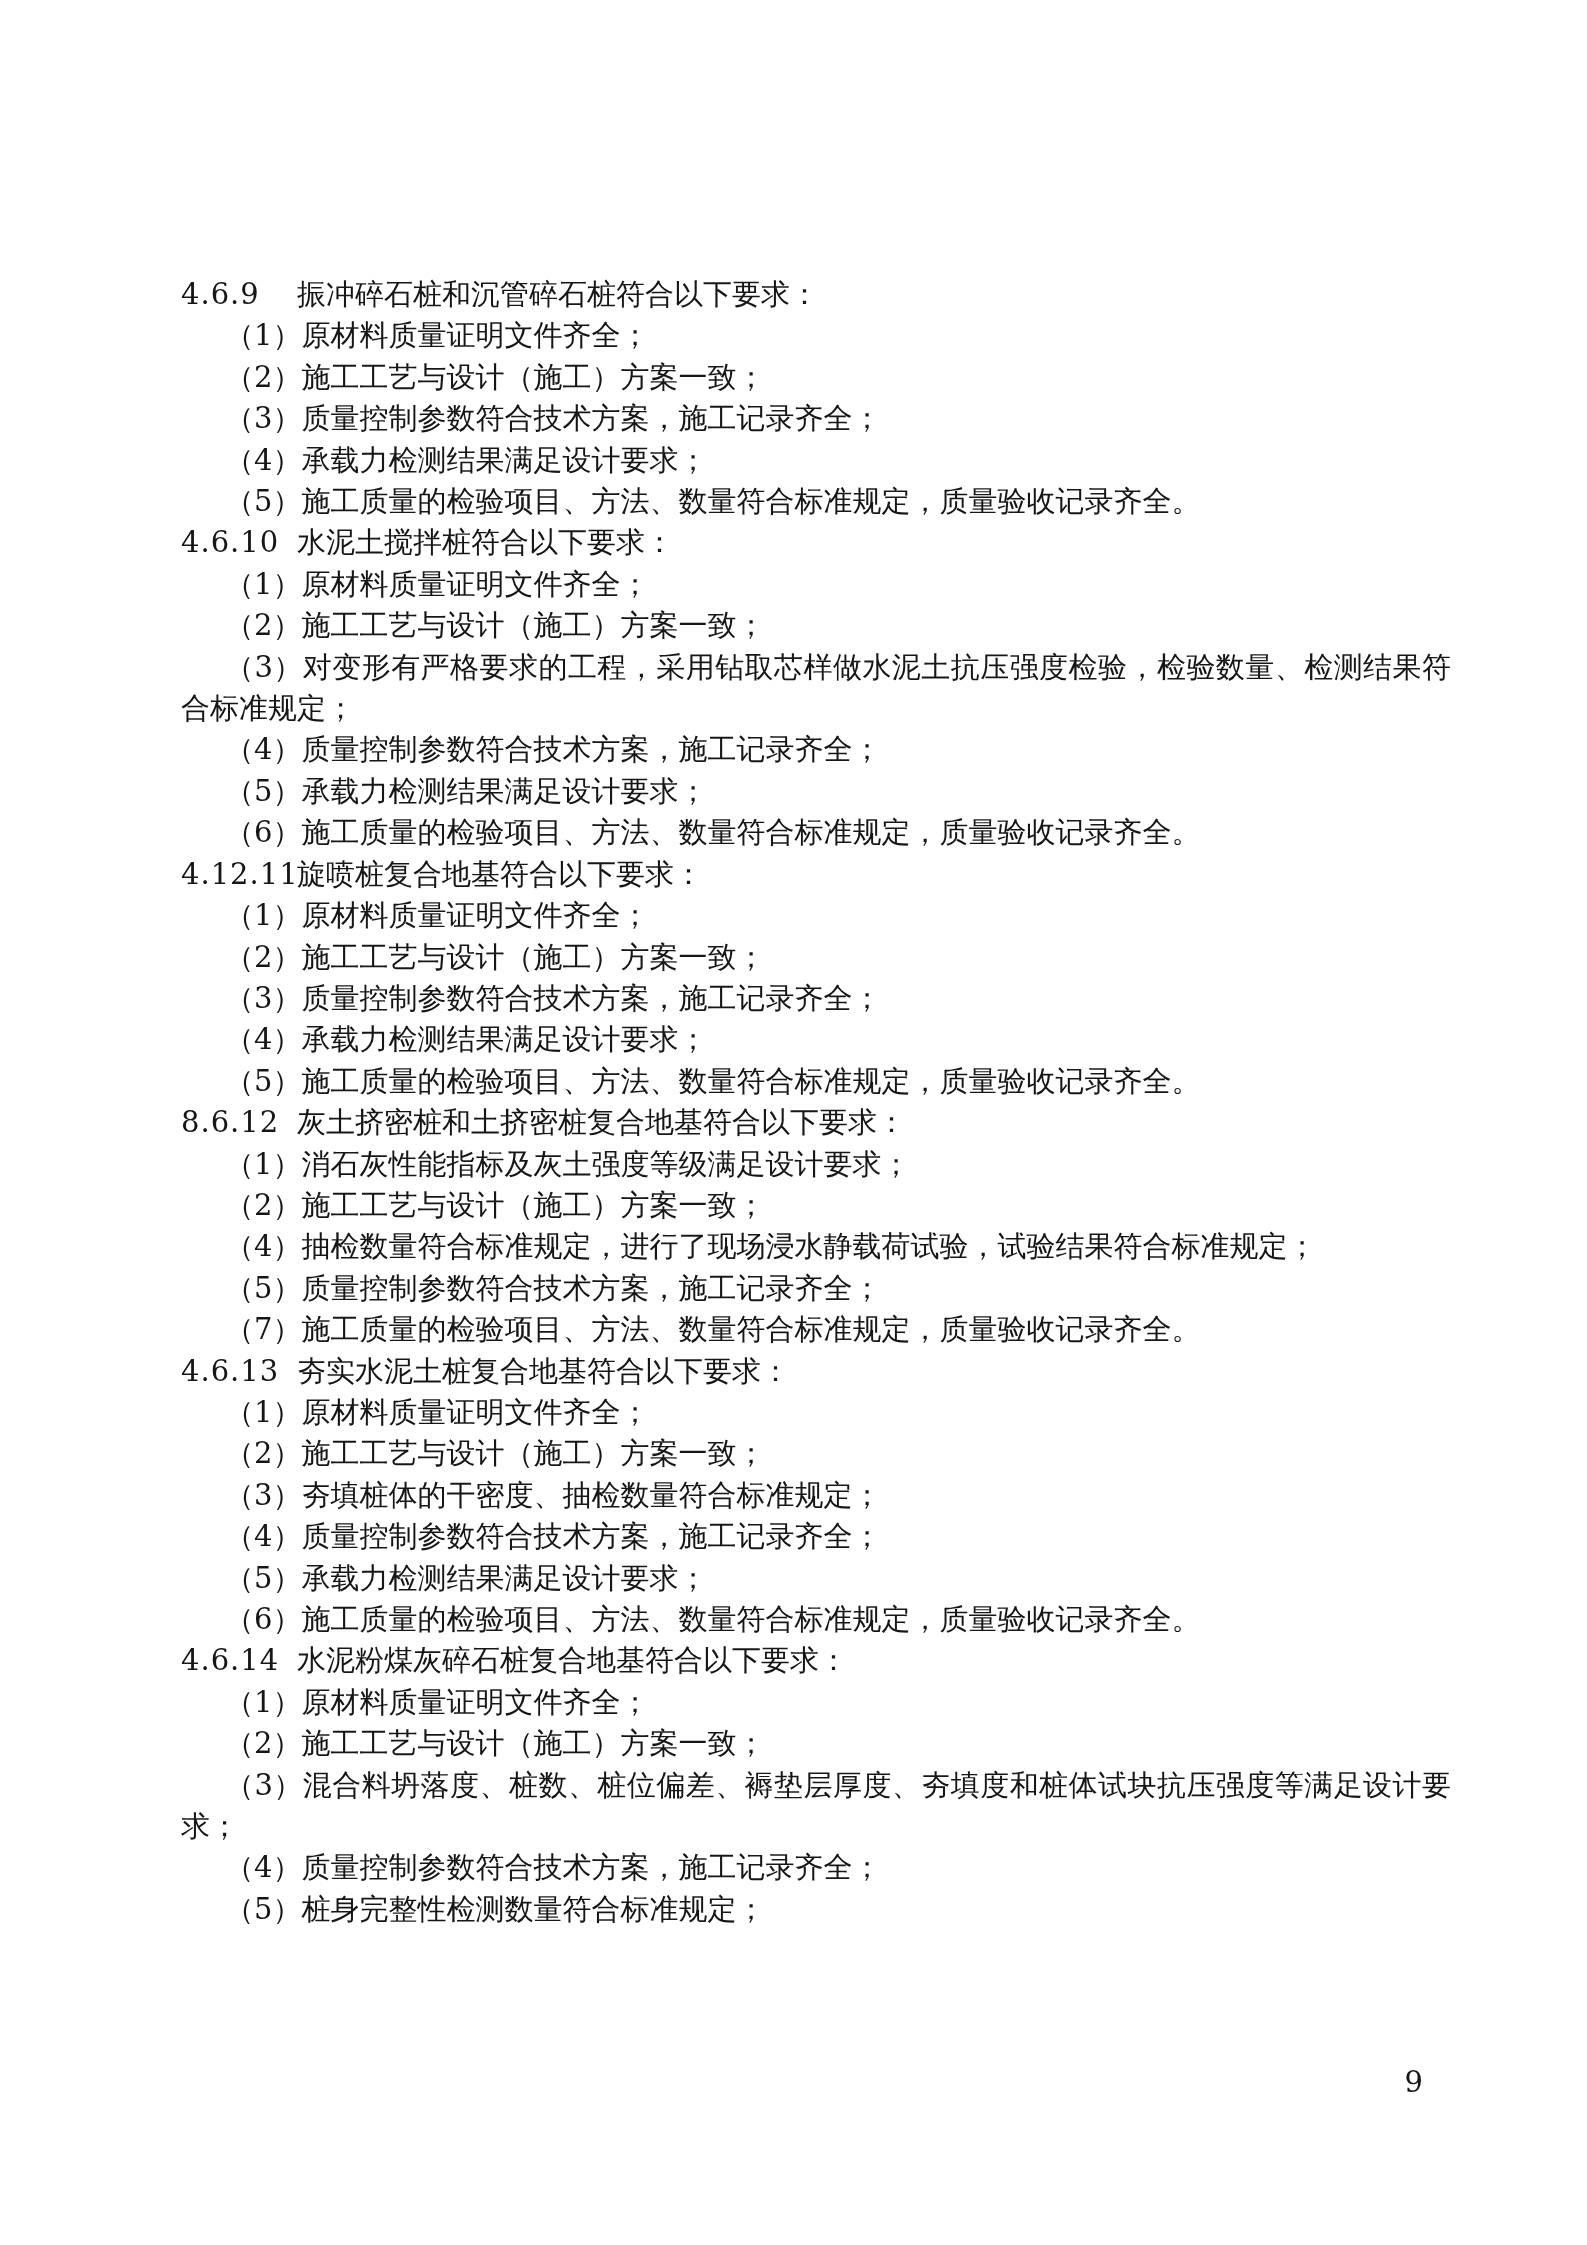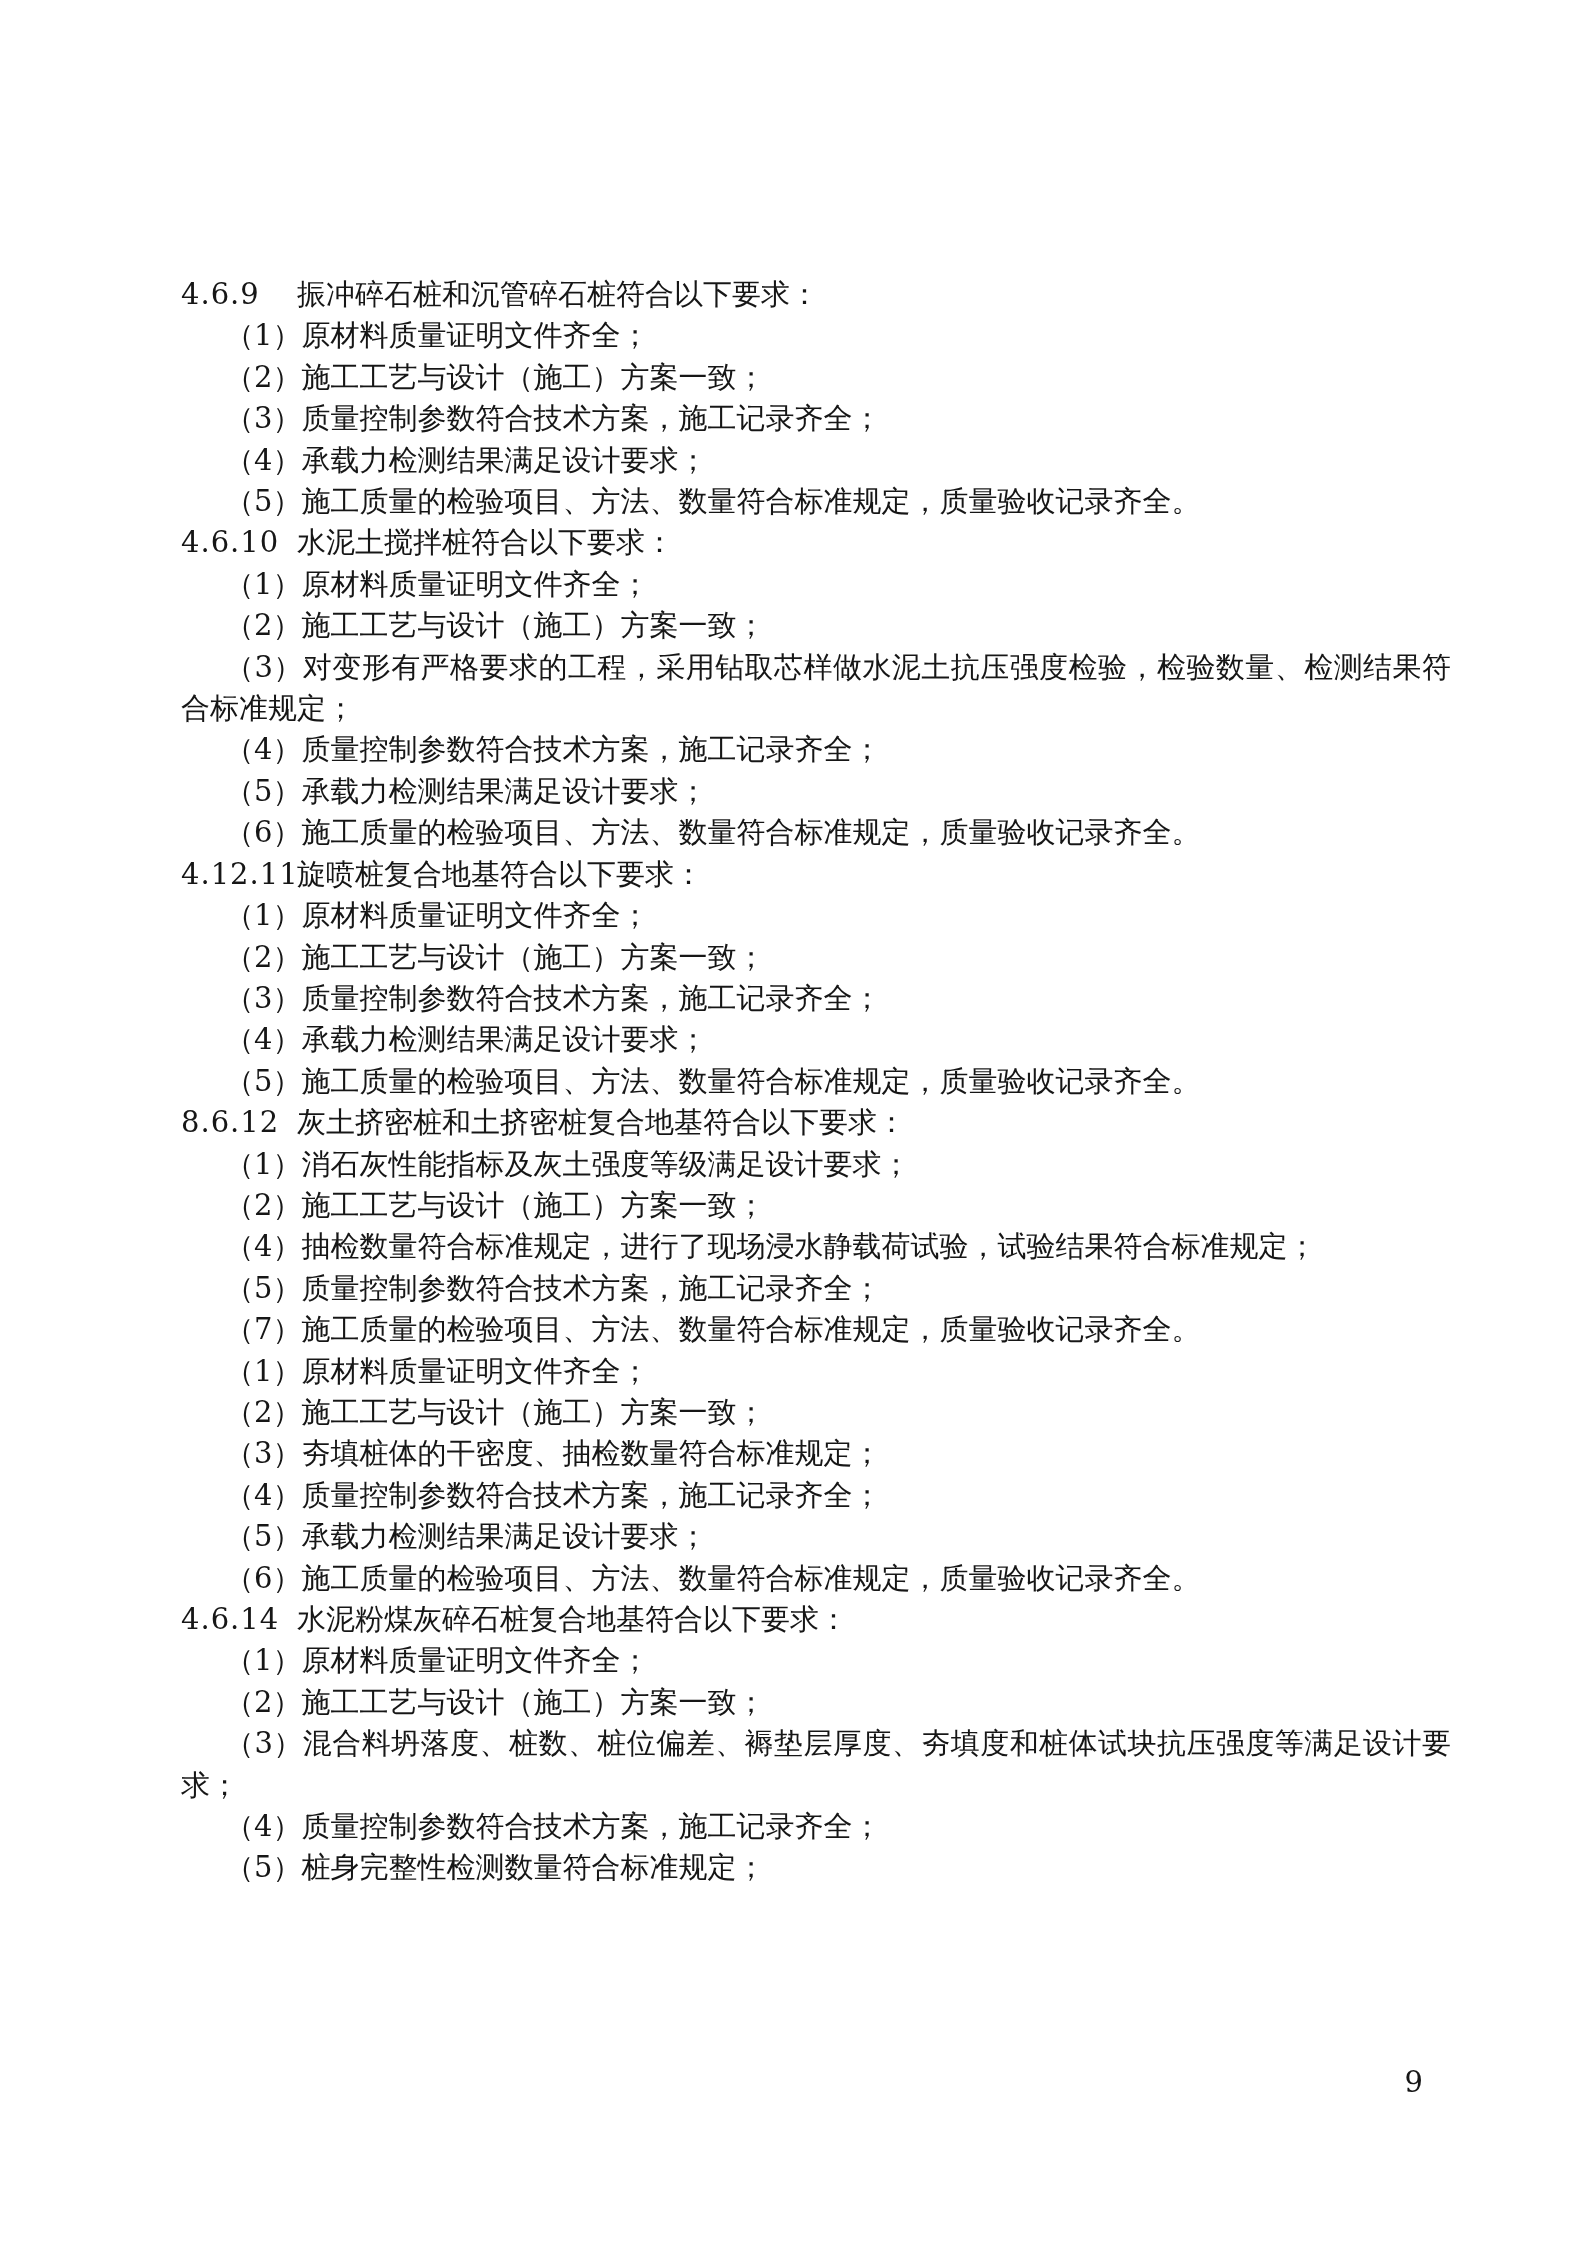--- a/index.html
+++ b/index.html
@@ -75,20 +75,21 @@
       <p class="item"><span>（2）</span><span>施工工艺与设计（施工）方案一致；</span></p>
       <p class="item"><span>（3）</span><span>质量控制参数符合技术方案，施工记录齐全；</span></p>
       <p class="item"><span>（4）</span><span>承载力检测结果满足设计要求；</span></p>
       <p class="item"><span>（5）</span><span>施工质量的检验项目、方法、数量符合标准规定，质量验收记录齐全。</span></p>
       <p class="sec-heading"><span class="sec-num">8.6.12</span><span class="sec-title">灰土挤密桩和土挤密桩复合地基符合以下要求：</span></p>
       <p class="item"><span>（1）</span><span>消石灰性能指标及灰土强度等级满足设计要求；</span></p>
       <p class="item"><span>（2）</span><span>施工工艺与设计（施工）方案一致；</span></p>
       <p class="item"><span>（4）</span><span>抽检数量符合标准规定，进行了现场浸水静载荷试验，试验结果符合标准规定；</span></p>
       <p class="item"><span>（5）</span><span>质量控制参数符合技术方案，施工记录齐全；</span></p>
       <p class="item"><span>（7）</span><span>施工质量的检验项目、方法、数量符合标准规定，质量验收记录齐全。</span></p>
+      <p class="sec-heading"><span class="sec-num">4.6.13</span><span class="sec-title">夯实水泥土桩复合地基符合以下要求：</span></p>
       <p class="item"><span>（1）</span><span>原材料质量证明文件齐全；</span></p>
       <p class="item"><span>（2）</span><span>施工工艺与设计（施工）方案一致；</span></p>
       <p class="item"><span>（3）</span><span>夯填桩体的干密度、抽检数量符合标准规定；</span></p>
       <p class="item"><span>（4）</span><span>质量控制参数符合技术方案，施工记录齐全；</span></p>
       <p class="item"><span>（5）</span><span>承载力检测结果满足设计要求；</span></p>
       <p class="item"><span>（6）</span><span>施工质量的检验项目、方法、数量符合标准规定，质量验收记录齐全。</span></p>
       <p class="sec-heading"><span class="sec-num">4.6.14</span><span class="sec-title">水泥粉煤灰碎石桩复合地基符合以下要求：</span></p>
       <p class="item"><span>（1）</span><span>原材料质量证明文件齐全；</span></p>
       <p class="item"><span>（2）</span><span>施工工艺与设计（施工）方案一致；</span></p>
       <p class="item"><span>（3）</span><span>混合料坍落度、桩数、桩位偏差、褥垫层厚度、夯填度和桩体试块抗压强度等满足设计要求；</span></p>

